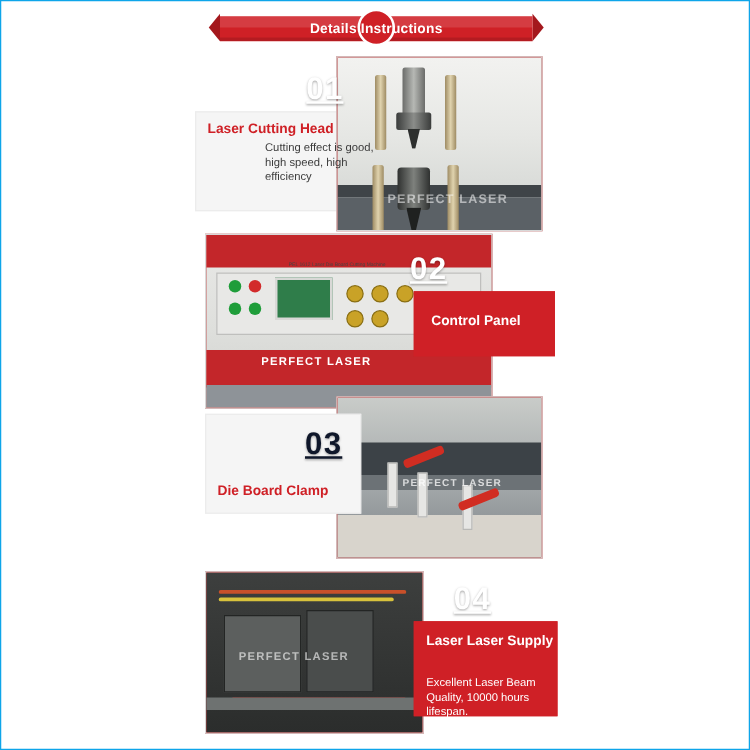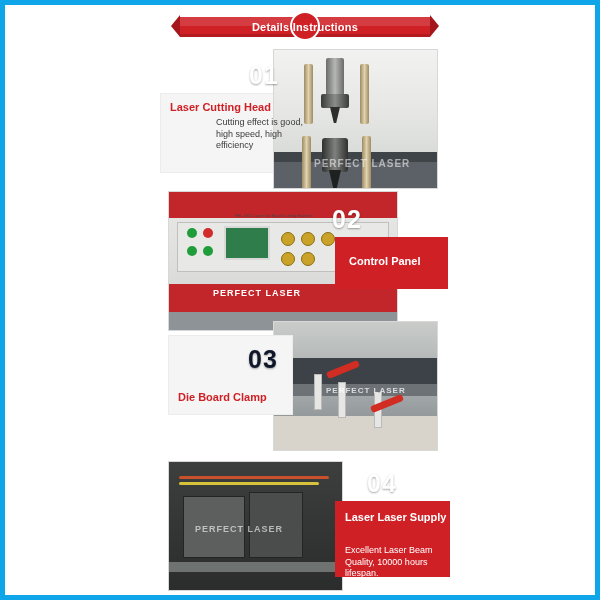--- a/index.html
+++ b/index.html
@@ -11,21 +11,21 @@
     height: 600px;
     background: #ffffff;
     font-family: "Liberation Sans", sans-serif;
     overflow: hidden;
   }
   .page {
     position: relative;
     width: 600px;
     height: 600px;
     box-sizing: border-box;
-    border: 5px solid #0ea5e9;
+    border: 1px solid #0ea5e9;
     background: #fff;
   }
 
   
   .header {
     position: absolute;
     left: 175px;
     top: 8px;
     width: 250px;
     height: 26px;
@@ -101,20 +101,21 @@
     background: #cf2026;
     border: 1px solid #cf2026;
   }
   .num {
     position: absolute;
     font-size: 25px;
     font-weight: bold;
     color: #ffffff;
     letter-spacing: 1px;
     text-shadow: 0 1px 2px rgba(0,0,0,0.35);
+    text-decoration: underline;
   }
   .num.dark {
     color: #ffffff;
   }
   .cap-title {
     position: absolute;
     font-size: 11px;
     font-weight: bold;
     color: #cf2026;
     line-height: 13px;

